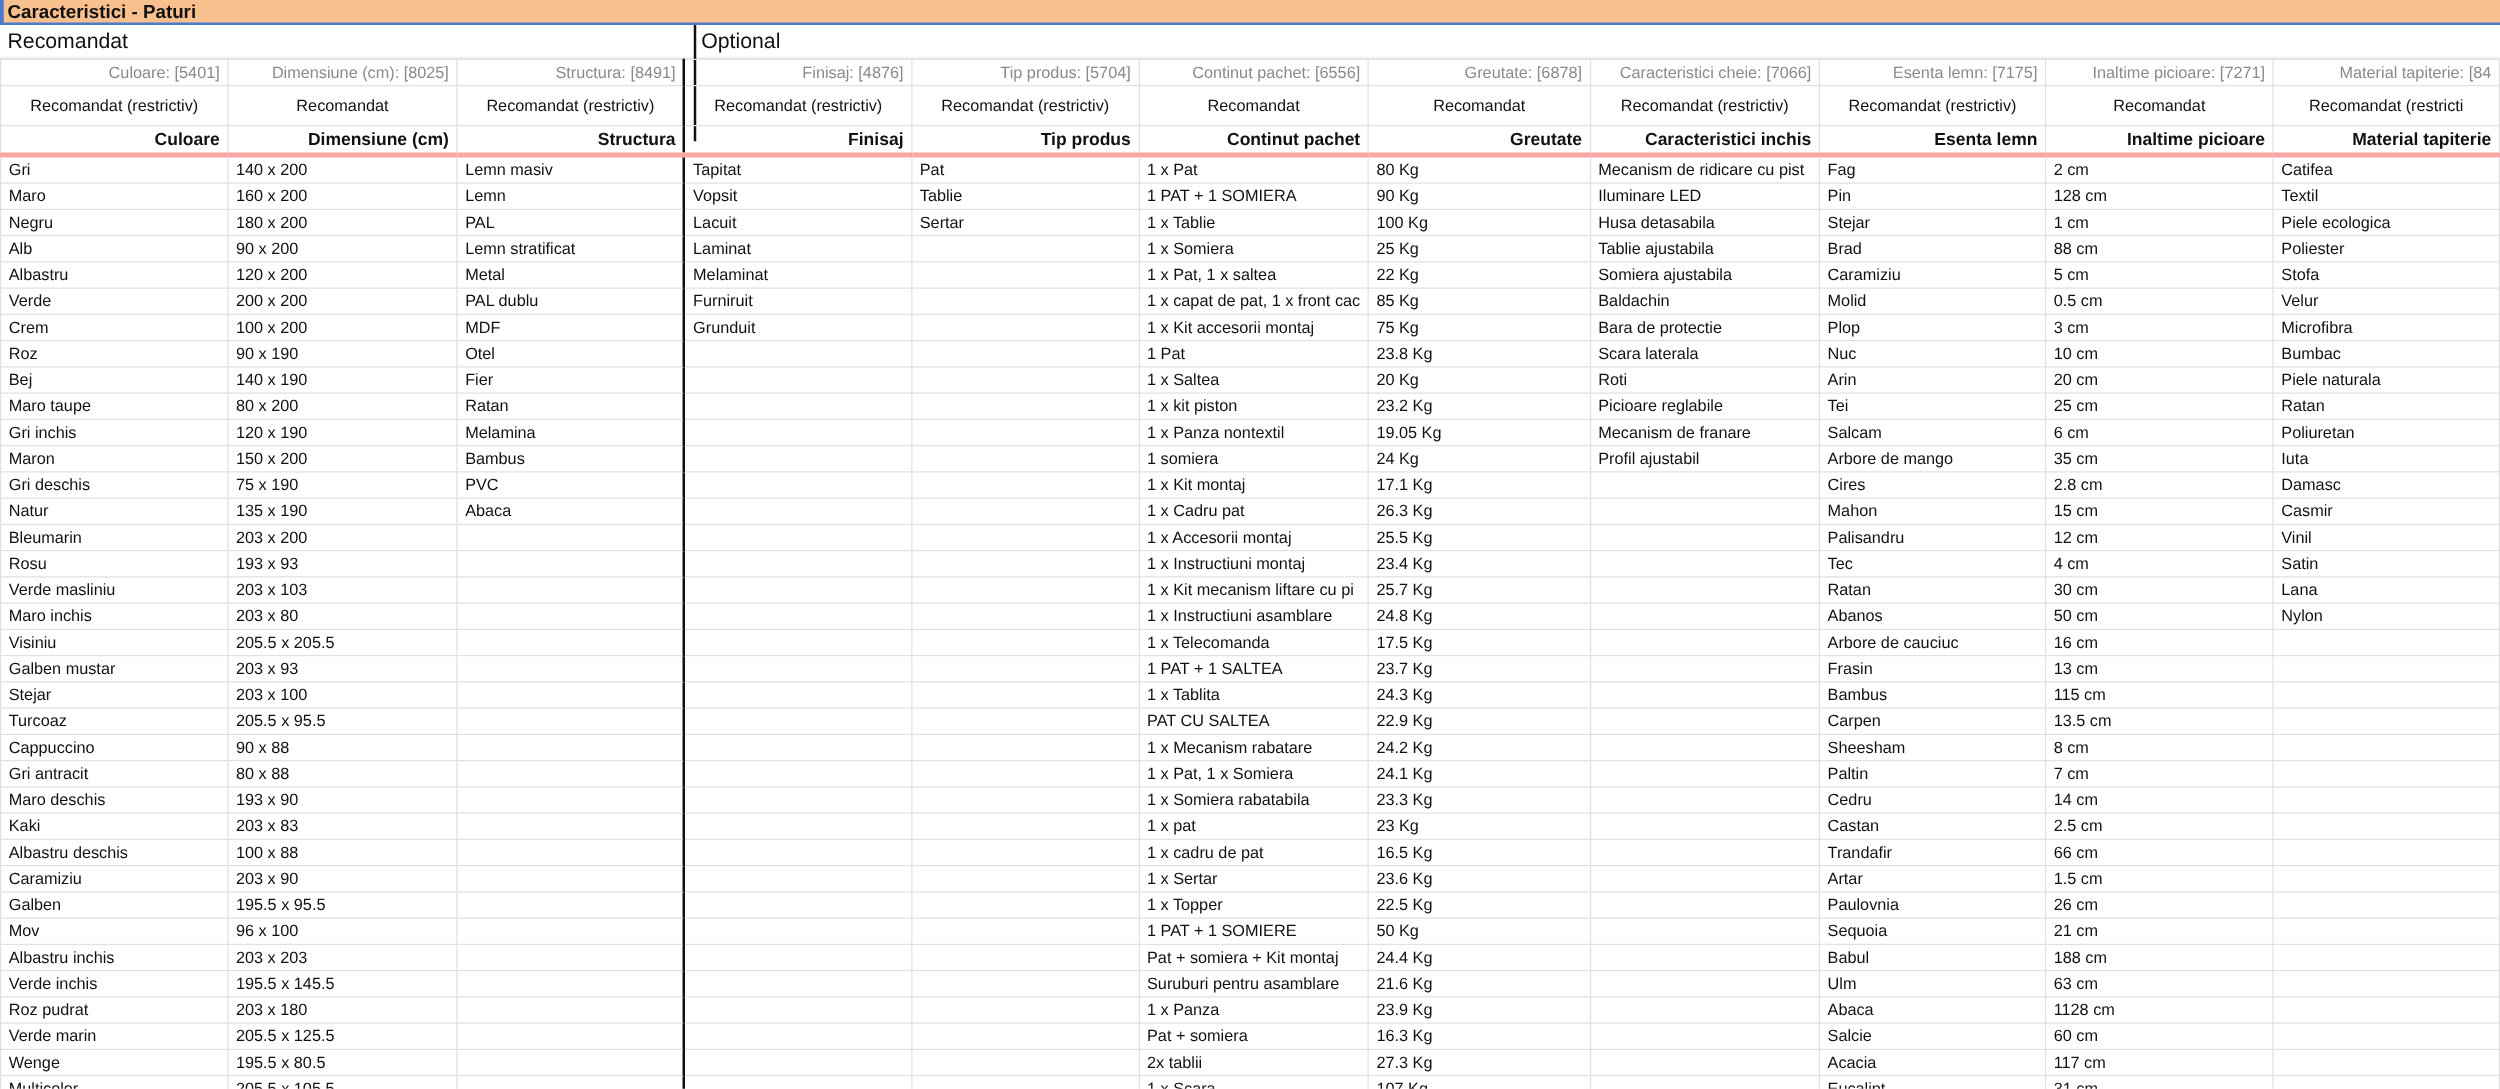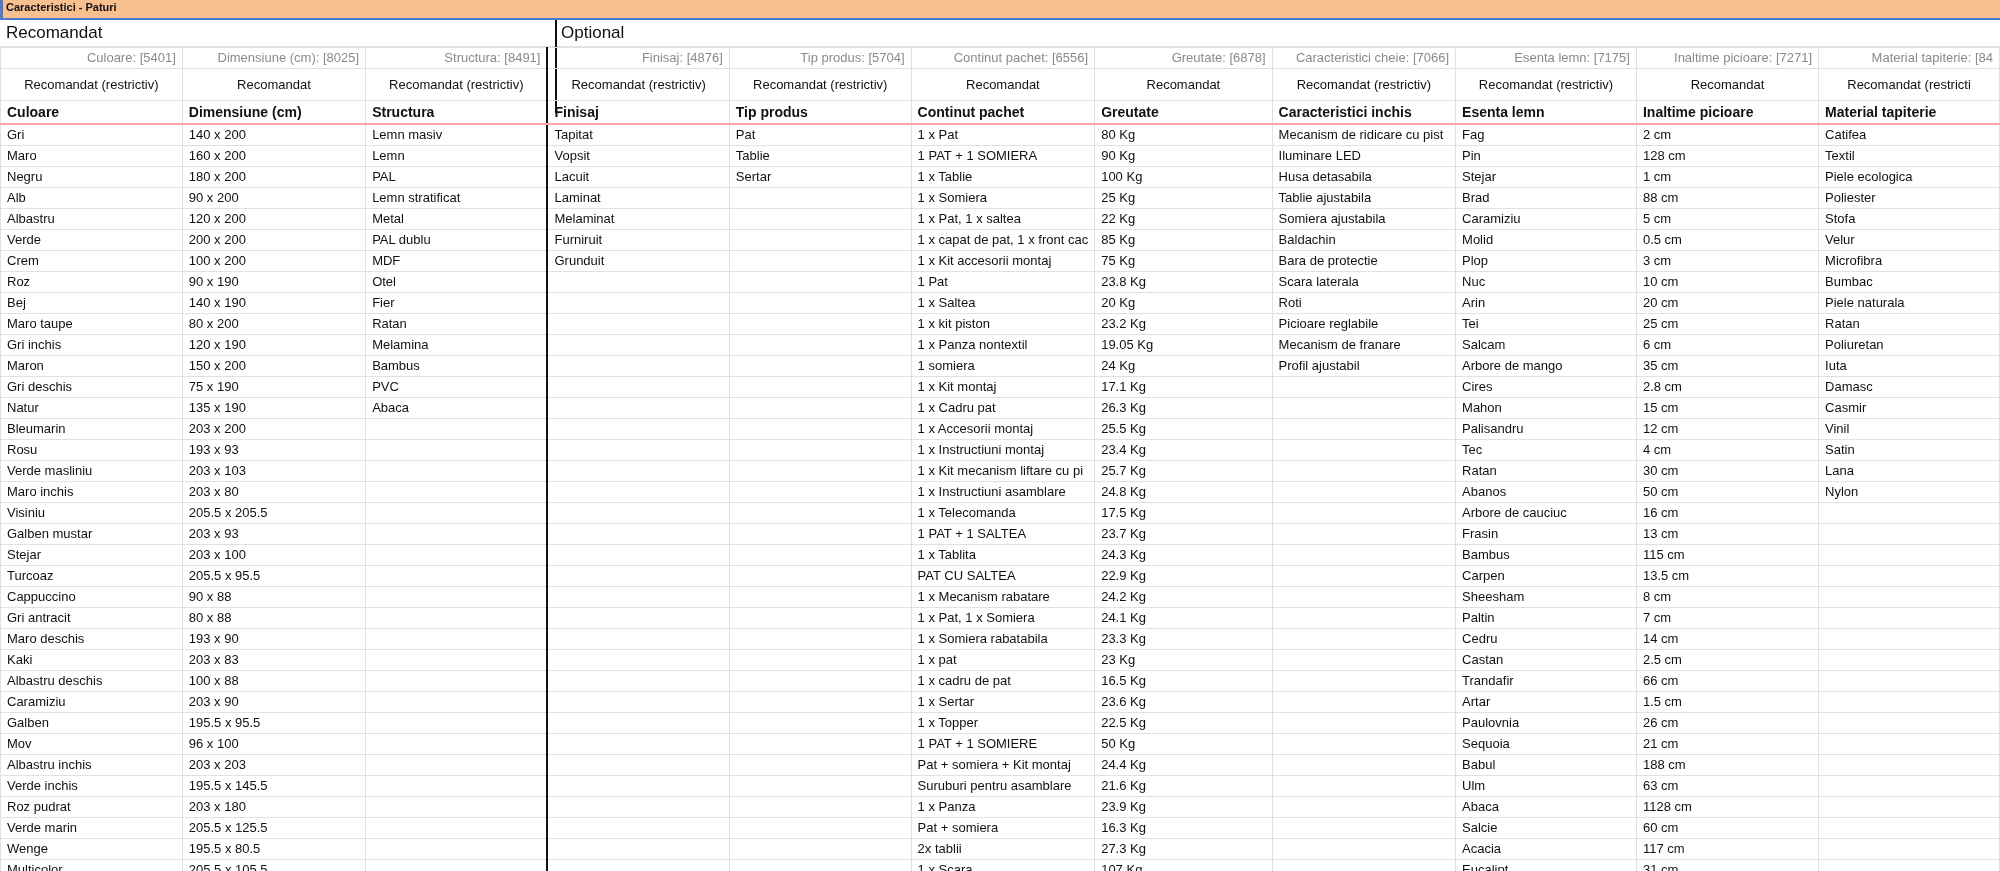--- a/index.html
+++ b/index.html
@@ -1,28 +1,28 @@
 <!DOCTYPE html>
 <html><head>
 <meta charset="utf-8">
 <style>
   html, body { margin:0; padding:0; background:#ffffff; }
   body { width:2000px; height:871px; overflow:hidden; font-family:"Liberation Sans", sans-serif; color:#111; }
   .sheet { position:relative; width:2000px; height:871px; overflow:hidden; }
   .title-bar { position:absolute; left:0; top:0; width:2000px; height:20px; background:#f9c08f; border-bottom:2px solid #4a7bd0; box-sizing:border-box; }
-  .title-bar span { position:absolute; left:6px; top:1px; font-size:11px; font-weight:bold; color:#111; }
+  .title-bar span { position:absolute; left:6px; top:1px; font-size:15px; font-weight:bold; color:#111; }
   .title-bar .cell-sel { position:absolute; left:0; top:0; width:3px; height:20px; background:#4a7bd0; }
   .section-row { position:absolute; top:20px; height:27px; left:0; width:2000px; border-bottom:1px solid #e1e1e1; box-sizing:border-box; }
   .section-label { position:absolute; top:3px; font-size:17px; color:#111; }
   .section-divider { position:absolute; top:20px; left:555px; width:2px; height:93px; background:#111; }
   table.grid { position:absolute; left:0; top:47px; border-collapse:collapse; table-layout:fixed; }
   table.grid td { border:1px solid #e1e1e1; height:20px; padding:0 6px; font-size:13px; white-space:nowrap; overflow:hidden; box-sizing:border-box; line-height:20px; }
   tr.code-row td { color:#8a8a8a; text-align:right; height:21px; }
   tr.req-row td { color:#111; text-align:center; height:32px; }
-  tr.hdr-row td { font-weight:bold; text-align:left; font-size:14px; height:23px; border-bottom:2px solid #fca5a5; }
+  tr.hdr-row td { font-weight:bold; text-align:right; font-size:14px; height:23px; border-bottom:4px solid #fca5a5; }
   tr.data-row td { text-align:left; height:21px; }
   td.sep { border-right:2px solid #111 !important; }
 </style>
 </head>
 <body>
 
 <div class="sheet">
   <div class="title-bar">
     <div class="cell-sel"></div>
     <span>Caracteristici - Paturi</span>

